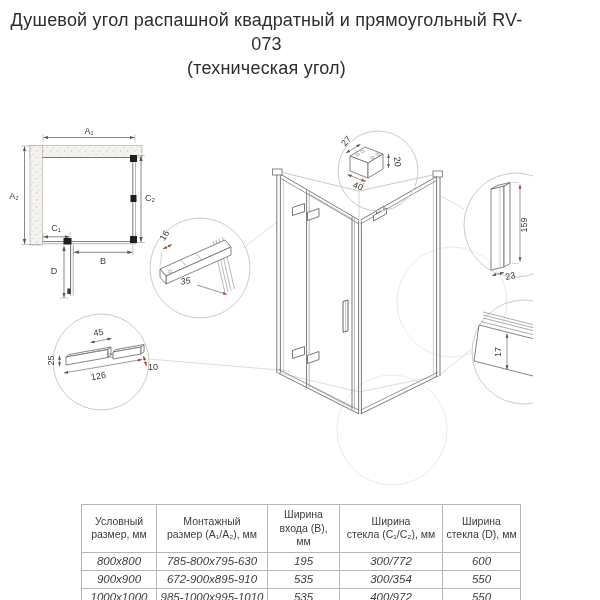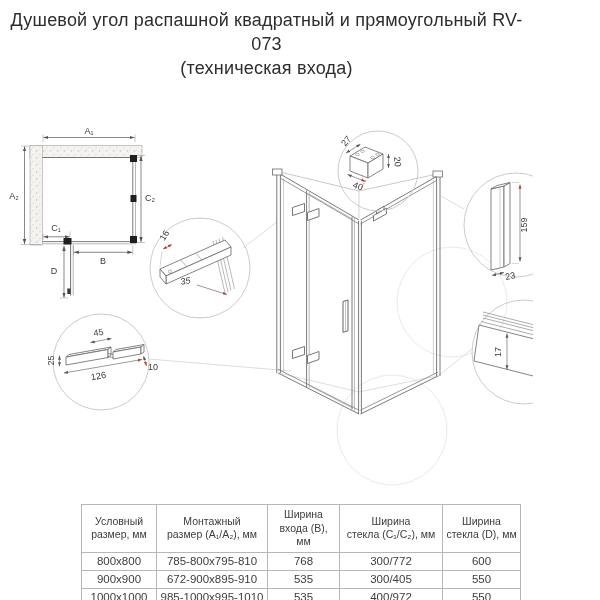--- a/index.html
+++ b/index.html
@@ -6,30 +6,30 @@
   .page{position:relative;width:533px;height:600px;background:#ffffff;overflow:hidden;
         font-family:"Liberation Sans","DejaVu Sans",sans-serif;color:#2e2e2e;}
   .title{position:absolute;top:9px;left:0;right:0;text-align:center;
          font-size:18px;line-height:1.32;letter-spacing:.2px;color:#2d2d2d;}
   svg.scheme{position:absolute;top:58px;left:0;}
   svg text{font-family:"Liberation Sans","DejaVu Sans",sans-serif;fill:#3a3a3a;font-size:9px;}
   .size-table{position:absolute;top:504px;left:81px;border-collapse:collapse;table-layout:fixed;
               color:#3d3d3d;}
   .size-table th,.size-table td{border:1px solid #b6b6b6;text-align:center;vertical-align:middle;}
   .size-table th{font-weight:normal;font-size:10.5px;line-height:1.3;white-space:pre-line;padding:3px 3px;height:24px;}
-  .size-table td{font-size:11.5px;height:15px;padding:1px 2px;}
+  .size-table td{font-size:11.5px;height:15px;padding:1px 2px;font-style:italic;}
 </style>
 </head>
 <body>
 
 <div class="page">
 
   <div class="title">
     <div>Душевой угол распашной квадратный и прямоугольный RV-073</div>
-    <div>(техническая входа)</div>
+    <div>(техническая угол)</div>
   </div>
 
   <svg class="scheme" width="600" height="432" viewBox="0 0 600 432">
     <defs>
       <pattern id="stip" width="7" height="7" patternUnits="userSpaceOnUse">
         <rect width="7" height="7" fill="#f5f3f0"></rect>
         <circle cx="1.5" cy="2" r="0.7" fill="#c2bdb7"></circle>
         <circle cx="5" cy="5.5" r="0.6" fill="#cfc9c3"></circle>
         <circle cx="3.5" cy="0.8" r="0.5" fill="#d8d3cd"></circle>
       </pattern>
@@ -292,30 +292,30 @@
 входа (B), мм</th>
         <th>Ширина
 стекла (C₁/C₂), мм</th>
         <th>Ширина
 стекла (D), мм</th>
       </tr>
     </thead>
     <tbody>
       <tr>
         <td>800x800</td>
-        <td>785-800x795-810</td>
-        <td>768</td>
+        <td>785-800x795-630</td>
+        <td>195</td>
         <td>300/772</td>
         <td>600</td>
       </tr>
       <tr>
         <td>900x900</td>
         <td>672-900x895-910</td>
         <td>535</td>
-        <td>300/405</td>
+        <td>300/354</td>
         <td>550</td>
       </tr>
       <tr>
         <td>1000x1000</td>
         <td>985-1000x995-1010</td>
         <td>535</td>
         <td>400/972</td>
         <td>550</td>
       </tr>
     </tbody>

